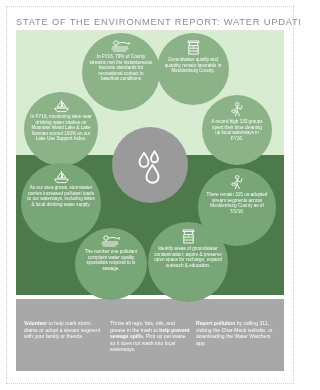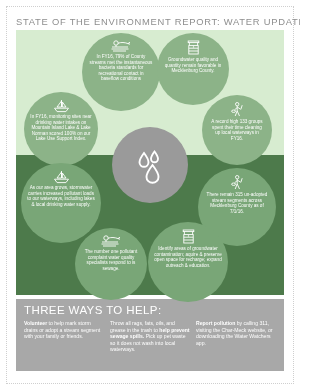--- a/index.html
+++ b/index.html
@@ -251,21 +251,20 @@
   <div id="center-medallion">
     <span>
       <svg width="40" height="40" viewBox="0 0 40 40" fill="none" stroke="#ffffff" stroke-width="1.9">
         <path d="M14 8 C14 8 9.5 14 9.5 17.2 C9.5 19.9 11.6 21.8 14 21.8 C16.4 21.8 18.5 19.9 18.5 17.2 C18.5 14 14 8 14 8 Z"></path>
         <path d="M24.5 6.5 C24.5 6.5 21 11.2 21 13.7 C21 15.8 22.6 17.3 24.5 17.3 C26.4 17.3 28 15.8 28 13.7 C28 11.2 24.5 6.5 24.5 6.5 Z"></path>
         <path d="M22.5 20 C22.5 20 16.5 27.8 16.5 31.9 C16.5 35.3 19.2 37.8 22.5 37.8 C25.8 37.8 28.5 35.3 28.5 31.9 C28.5 27.8 22.5 20 22.5 20 Z"></path>
       </svg>
     </span>
   </div>
 
-  <h2 class="help-title">THREE WAYS TO HELP:</h2>
   <div class="help-cols">
     <div class="help-col">
       <b>Volunteer</b><span> to help mark storm drains or adopt a stream segment with your family or friends.</span>
     </div>
     <div class="help-col">
       <span>Throw all rags, fats, oils, and grease in the trash to </span><b>help prevent sewage spills.</b><span> Pick up pet waste so it does not wash into local waterways.</span>
     </div>
     <div class="help-col">
       <b>Report pollution</b><span> by calling 311, visiting the Char-Meck website, or downloading the Water Watchers app.</span>
     </div>

